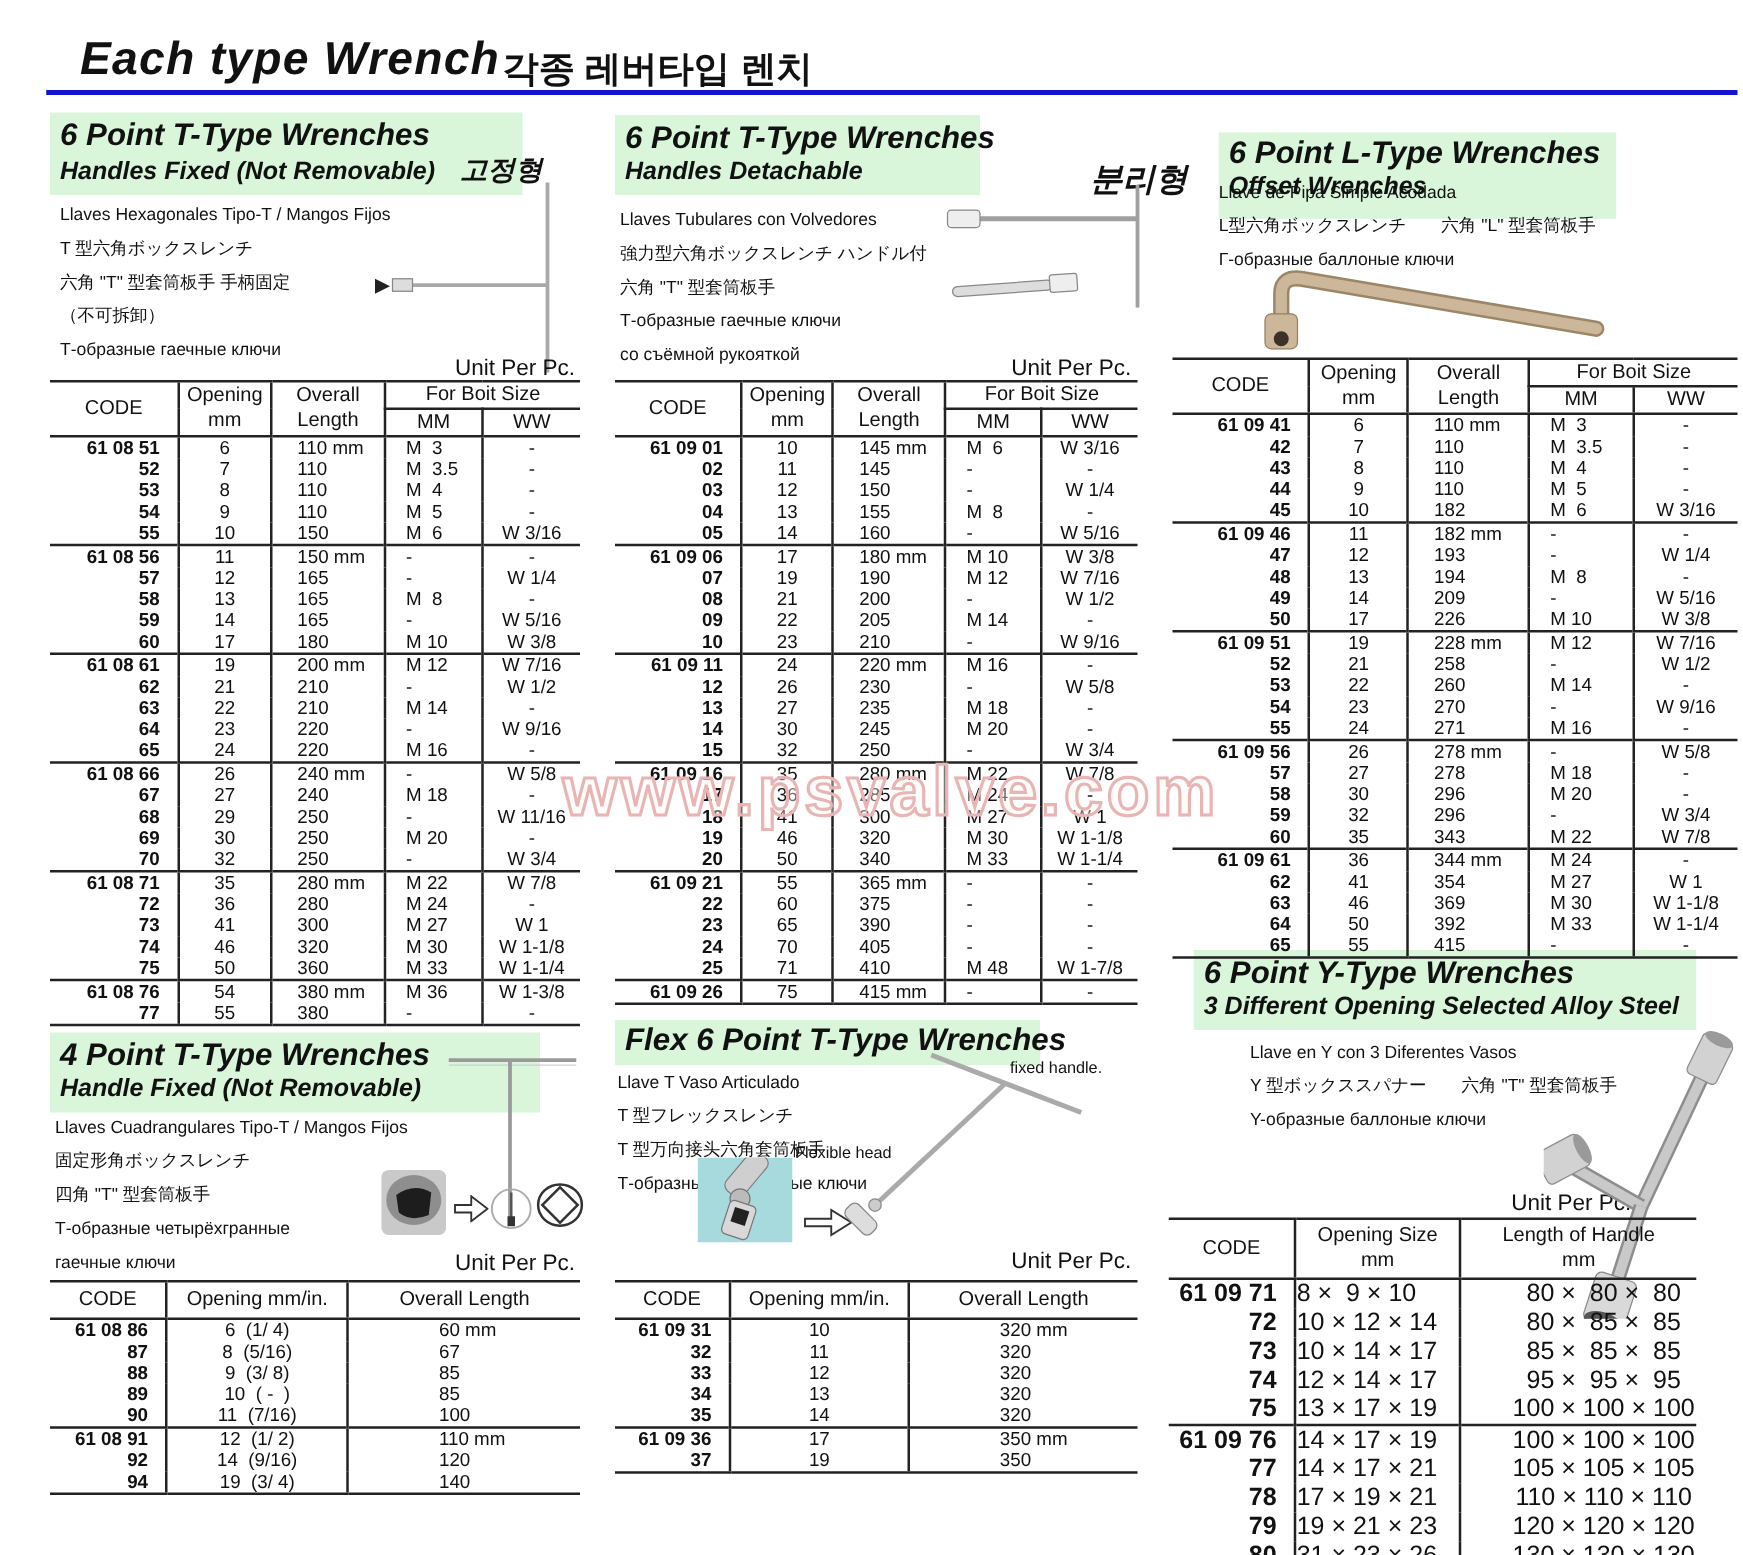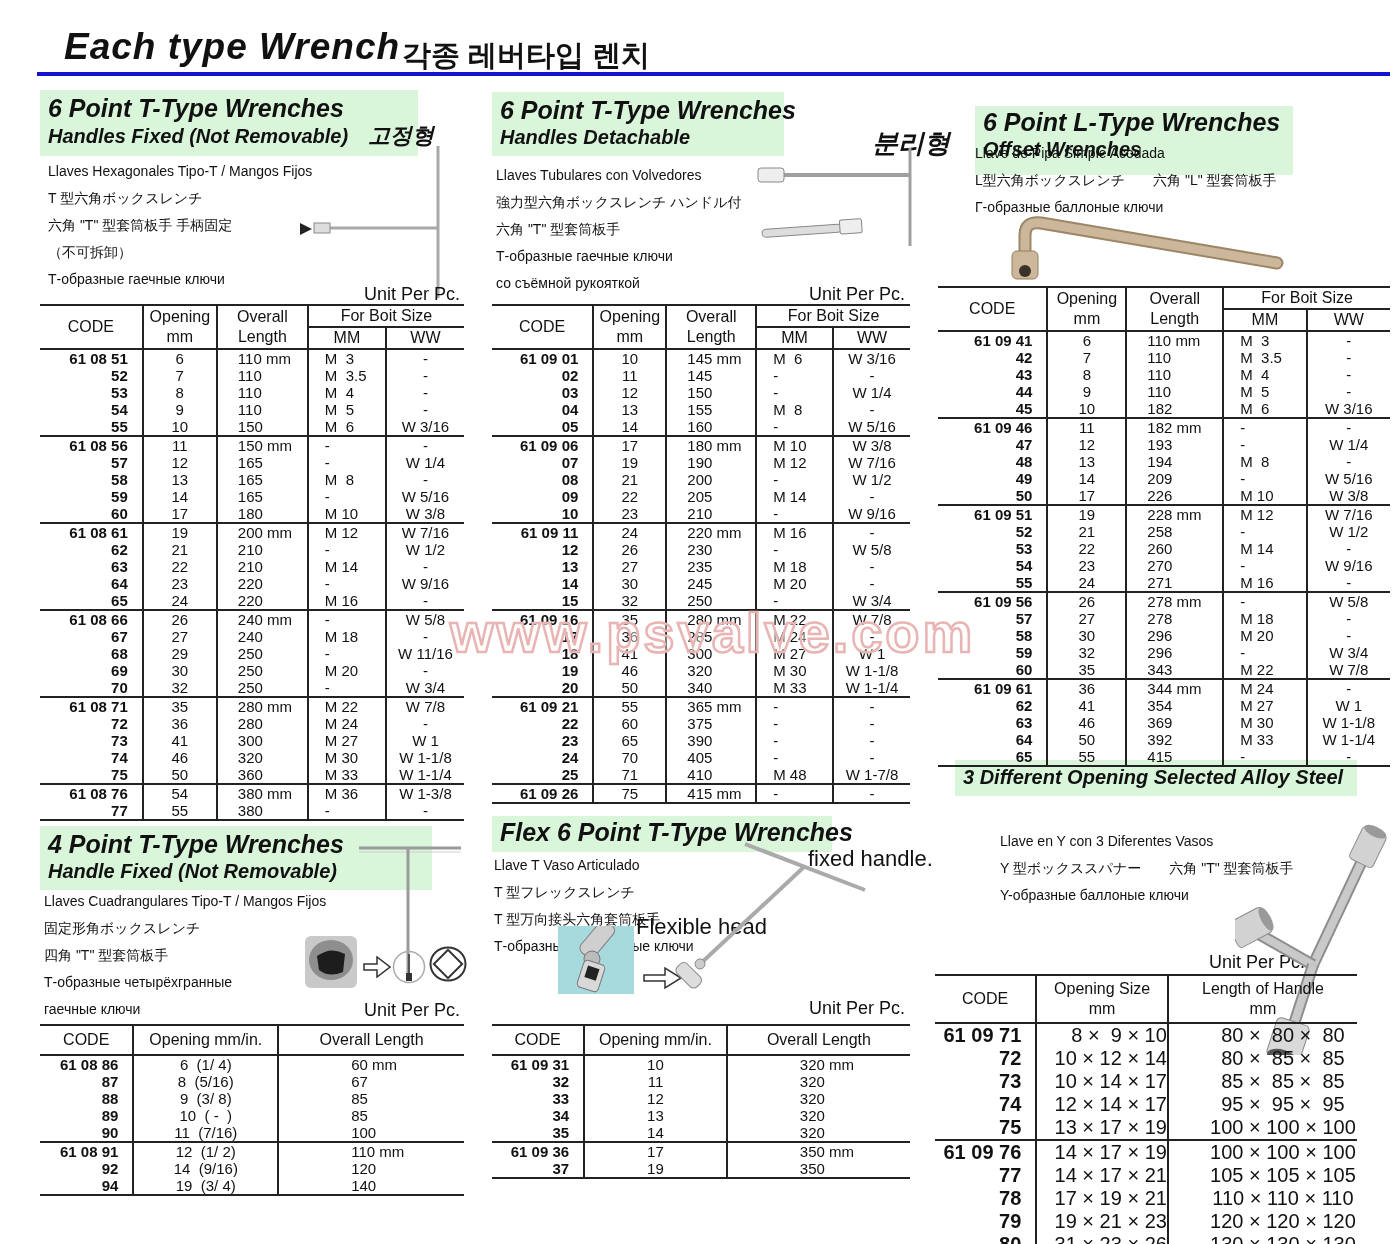--- a/index.html
+++ b/index.html
@@ -45,24 +45,24 @@
   
   .tbl-simple td{height:16px;}
   .tbl-simple thead tr{height:30px;}
   .tbl-simple .h0{width:22%;} .tbl-simple .h1{width:34%;} .tbl-simple .h2{width:44%;}
   .tbl-simple .c1{text-align:center;}
   .tbl-simple .c2{text-align:left;padding-left:72px;}
   
   .tbl-y td{height:21px;font-size:20px;}
   .tbl-y thead tr{height:48px;}
   .tbl-y .h0{width:24%;} .tbl-y .h1{width:31%;} .tbl-y .h2{width:45%;}
-  .tbl-y .c1{text-align:right;}
+  .tbl-y .c1{text-align:left;}
   .tbl-y .c2{text-align:center;padding-left:40px;}
   
-  .small-label{font-size:22px;white-space:nowrap;}
+  .small-label{font-size:13px;white-space:nowrap;}
   .watermark{
     font-size:56px;font-weight:bold;letter-spacing:3px;
     color:rgba(255,248,248,0.40);
     -webkit-text-stroke:2.5px #e8b4b4;
     z-index:50;pointer-events:none;white-space:nowrap;
   }
 </style>
 </head>
 <body>
 
@@ -931,20 +931,21 @@
           <td class="c1">55</td>
           <td class="c2">415</td>
           <td class="c3">-</td>
           <td class="c4">-</td>
         </tr>
       </tbody>
     </table>
   </div>
 
 <div class="abs sec-header" style="left:955px;top:760px;width:402px;">
+  <div class="sec-title1">6 Point Y-Type Wrenches</div>
   <div class="sec-title2">3 Different Opening Selected Alloy Steel</div>
 </div>
 <div class="abs" style="left:1000px;top:828px;">
     <div class="desc-line">Llave en Y con 3 Diferentes Vasos</div>
     <div class="desc-line">Y 型ボックススパナー　　六角 "T" 型套筒板手</div>
     <div class="desc-line">Y-образные баллоные ключи</div>
   </div>
 <svg class="abs" style="left:1235px;top:815px;z-index:1;" width="158" height="240" viewBox="0 0 158 240">
   <line x1="78" y1="150" x2="126" y2="48" stroke="#8d8d8d" stroke-width="12"></line>
   <line x1="78" y1="150" x2="126" y2="48" stroke="#c9c9c9" stroke-width="8"></line>

